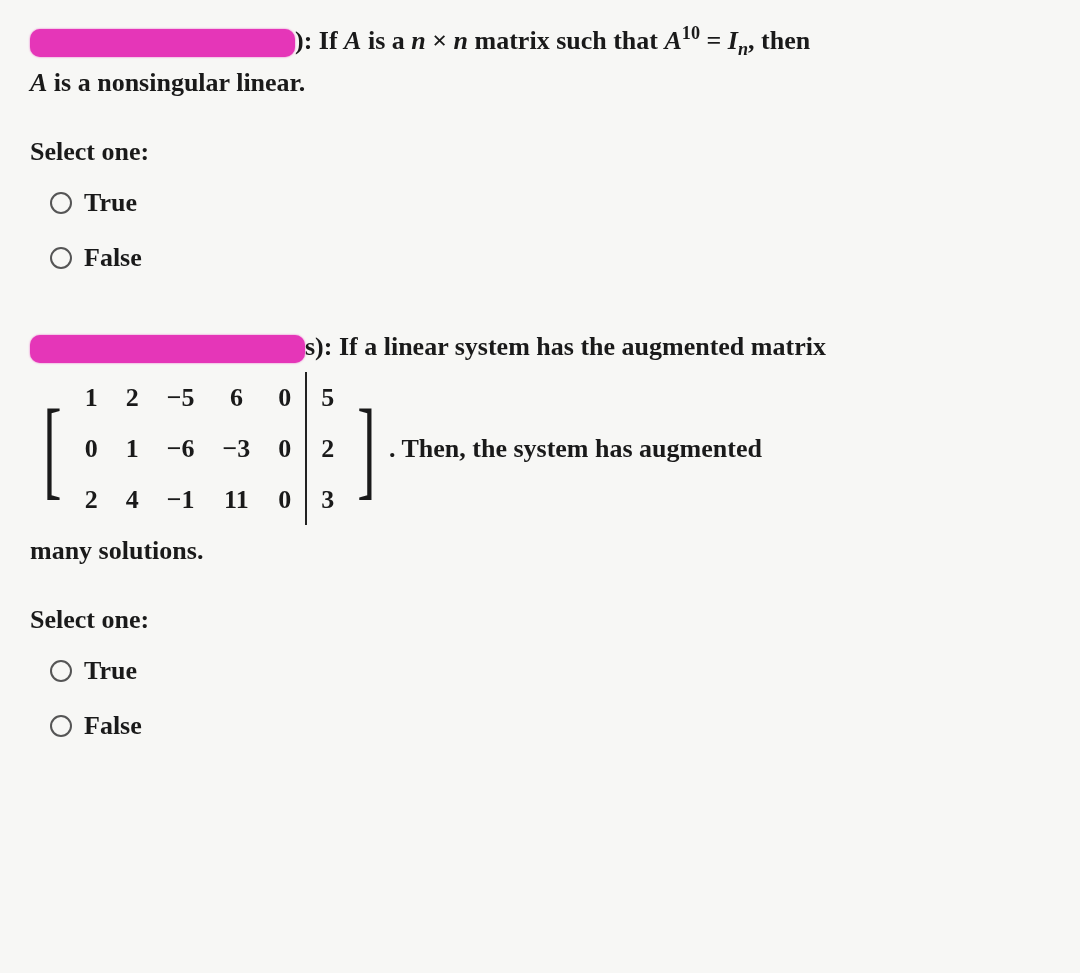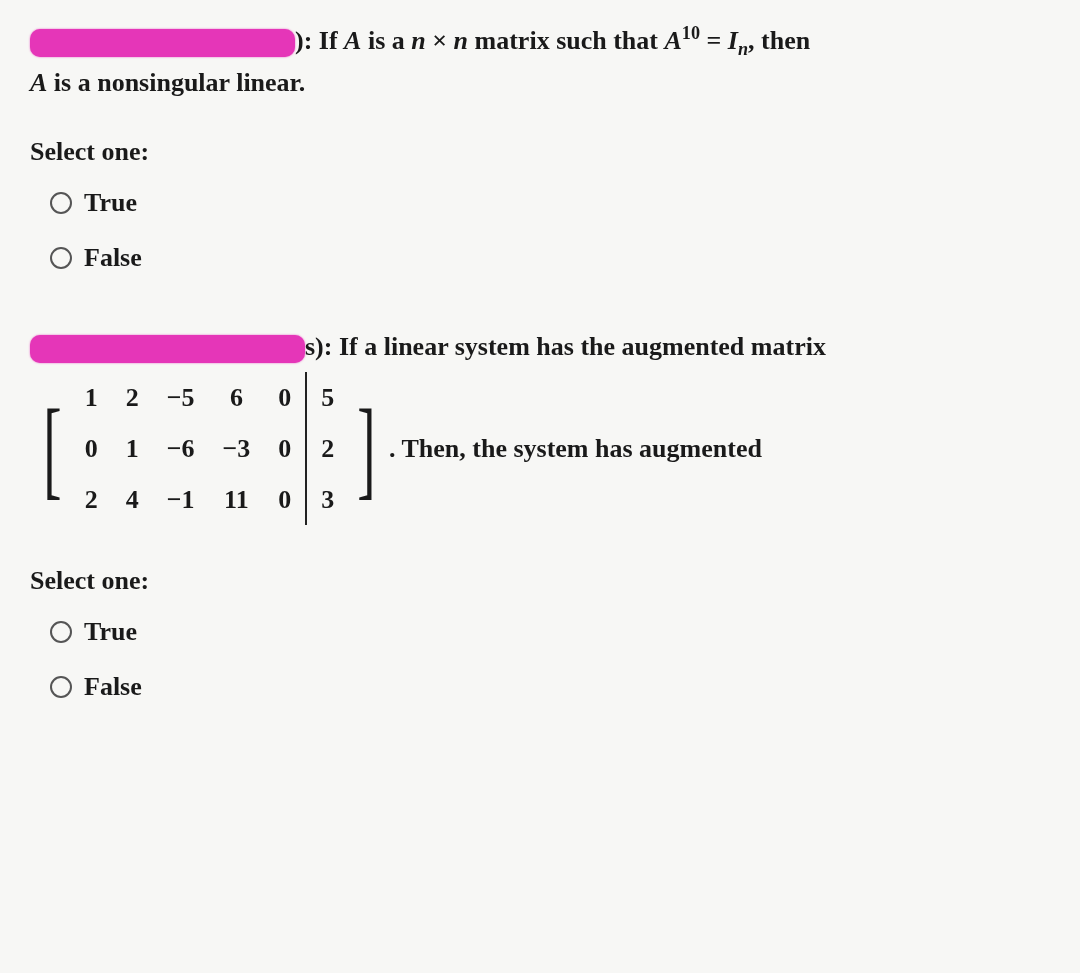--- a/index.html
+++ b/index.html
@@ -132,20 +132,23 @@
             <td>11</td>
             <td>0</td>
             <td class="aug-col">3</td>
           </tr>
         </tbody>
           </table>
         <span class="bracket right"></span>
       </span>
       <span>. Then, the system has augmented </span>
     </div>
+    <div>
+      <span>many solutions.</span>
+    </div>
   </div>
 
   <div class="select-label">Select one:</div>
   <div class="option">
     <span class="radio"></span>
     <span>True</span>
   </div>
   <div class="option">
     <span class="radio"></span>
     <span>False</span>

